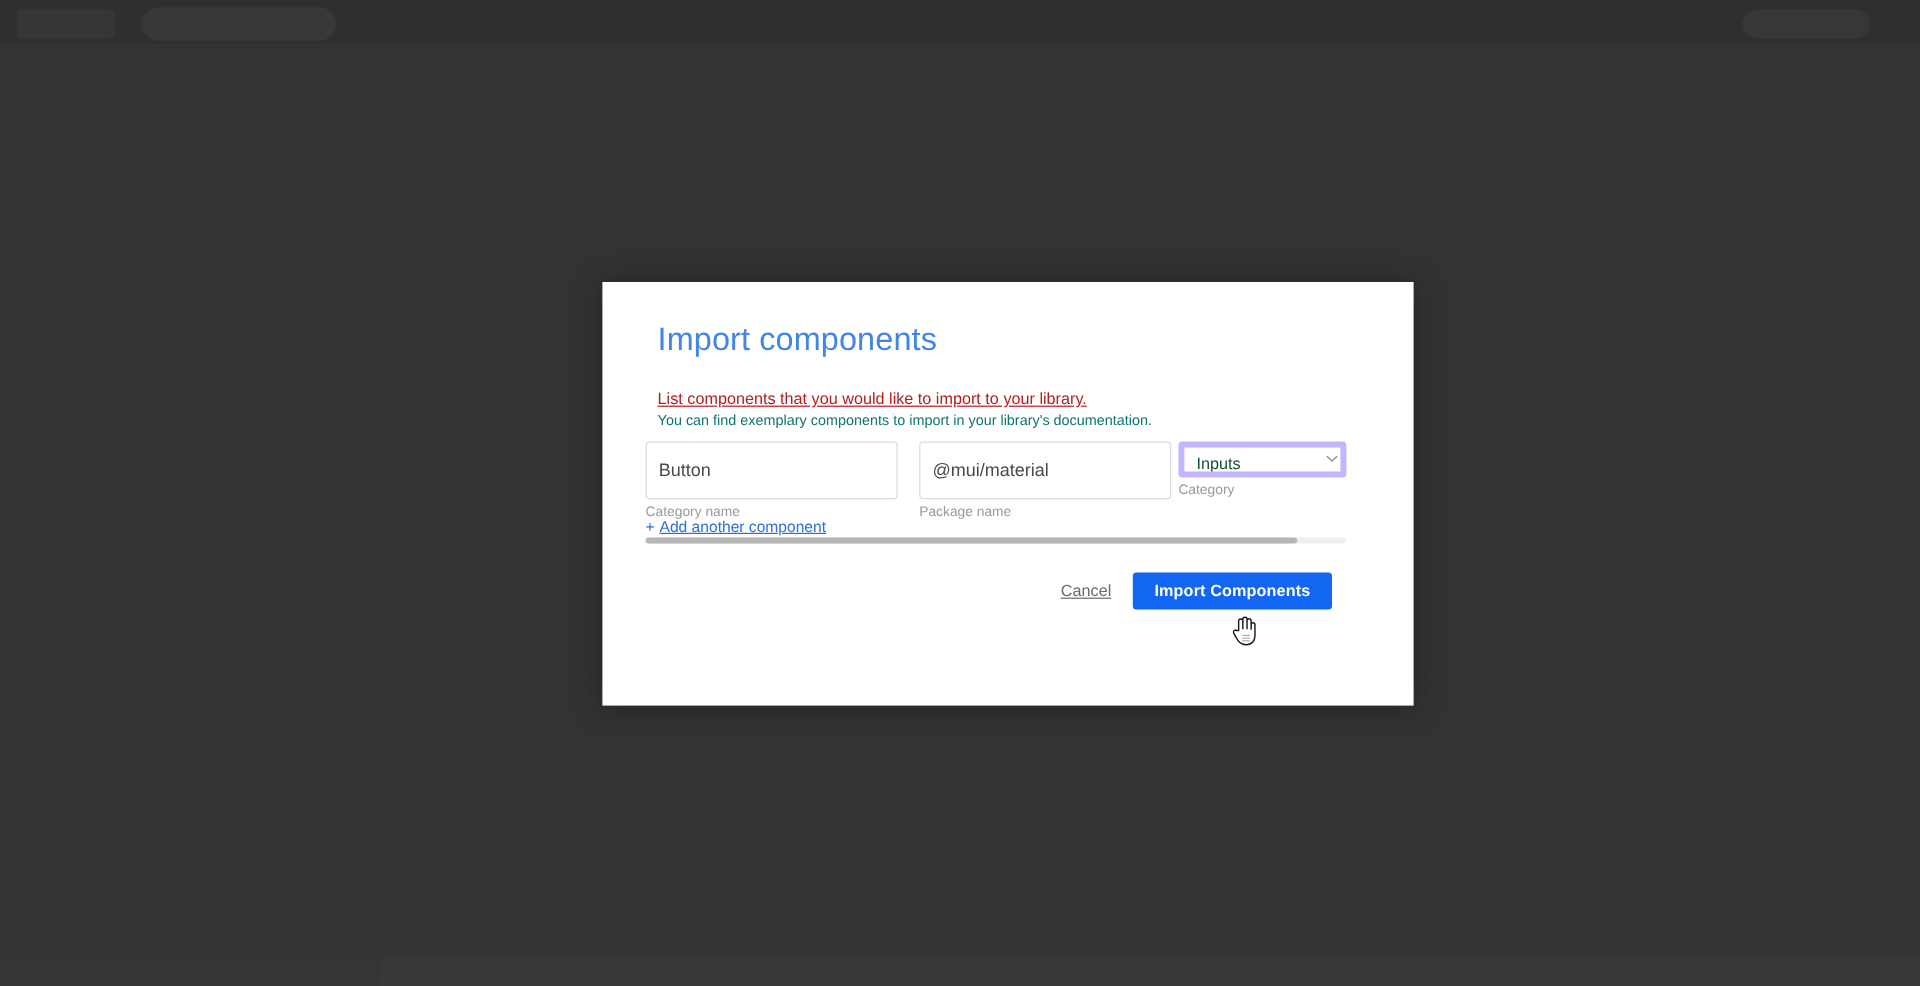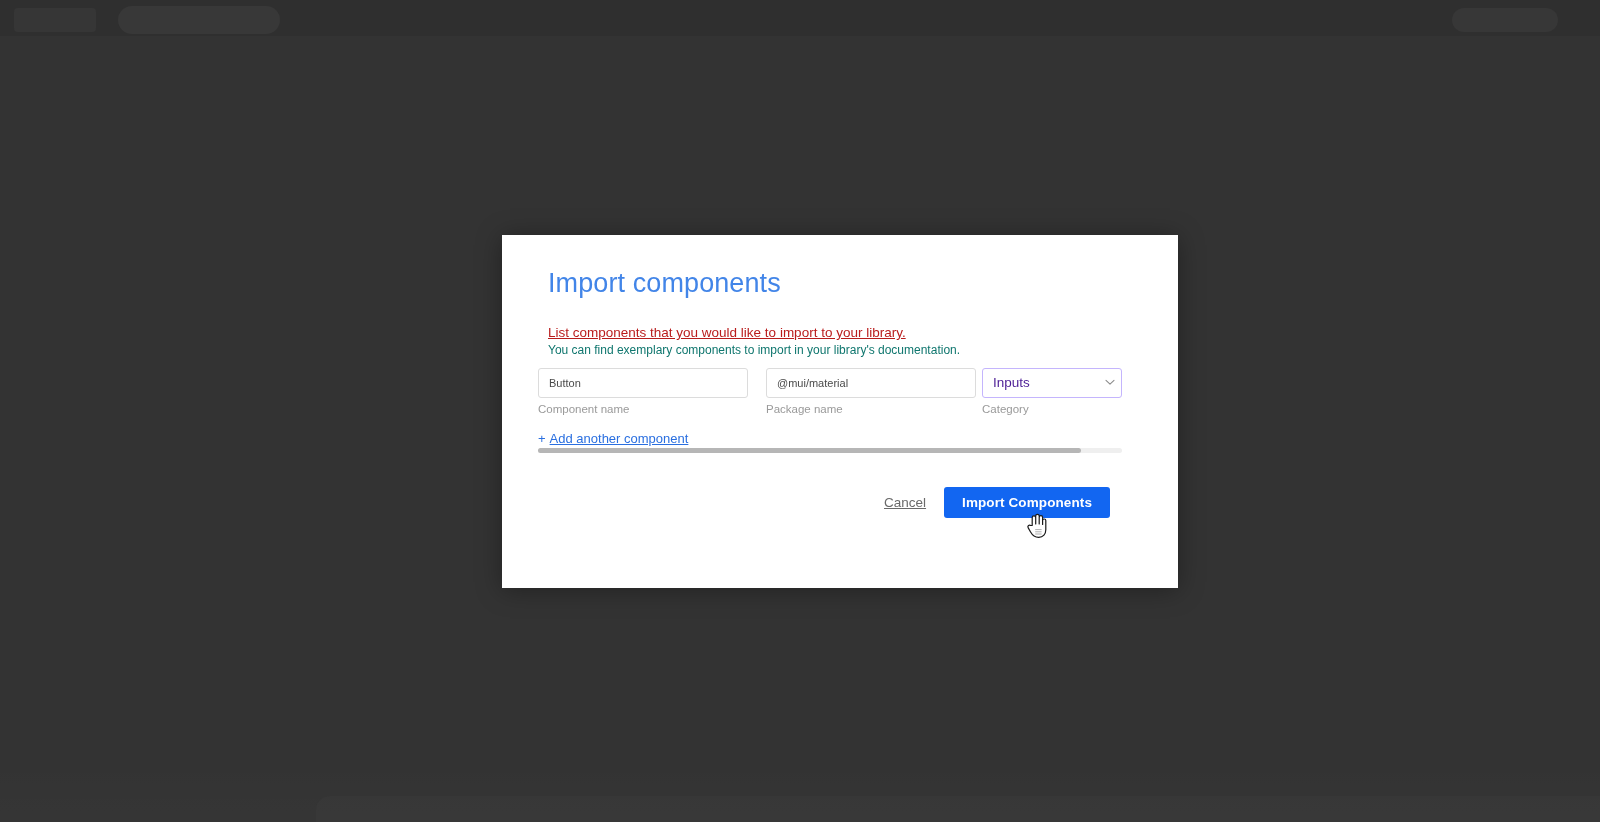--- a/index.html
+++ b/index.html
@@ -108,45 +108,45 @@
   }
   .field-group { position: absolute; top: 0; }
   #group-component-name { left: 0px;   width: 210px; }
   #group-package-name   { left: 228px; width: 210px; }
   #group-category       { left: 444px; width: 140px; }
 
   .text-input {
     display: block;
     box-sizing: border-box;
     width: 100%;
-    height: 30px;
+    height: 48px;
     padding: 0 10px;
     border: 1px solid #dcdcdc;
     border-radius: 3px;
     background: #ffffff;
     font-family: "Liberation Sans", sans-serif;
-    font-size: 11px;
+    font-size: 15px;
     color: #4a4a4a;
     outline: none;
   }
   .text-input::placeholder { color: #b4b4b4; }
 
   .select-wrap { position: relative; }
   .select-input {
     display: block;
     box-sizing: border-box;
     width: 100%;
     height: 30px;
     padding: 0 24px 0 10px;
-    border: 1px solid #c4b5fd;
+    border: 5px solid #c4b5fd;
     border-radius: 3px;
     background: #ffffff;
     font-family: "Liberation Sans", sans-serif;
     font-size: 13.5px;
-    color: #4c1d95;
+    color: #14532d;
     line-height: 28px;
     white-space: nowrap;
     overflow: hidden;
     cursor: pointer;
   }
   #chevron-down-icon {
     position: absolute;
     right: 7px;
     top: 11px;
     width: 10px;
@@ -197,21 +197,21 @@
     height: 5px;
     background: #b6b6b6;
     border-radius: 3px;
     cursor: pointer;
   }
 
   
   #modal-actions {
     position: absolute;
     right: 68px;
-    top: 252px;
+    top: 242px;
     display: flex;
     gap: 18px;
   }
   #cancel-button {
     font-size: 13.5px;
     color: #6a6a6a;
     text-decoration: underline;
     background: none;
     border: none;
     padding: 0;
@@ -260,21 +260,21 @@
 
   <div id="modal-title">Import components</div>
 
   <div id="desc-primary">List components that you would like to import to your library.</div>
   <div id="desc-secondary">You can find exemplary components to import in your library's documentation.</div>
 
   <div id="component-row">
 
     <div class="field-group" id="group-component-name">
       <input class="text-input" id="component-name-input" type="text" value="Button" style="">
-      <div class="field-helper">Component name</div>
+      <div class="field-helper">Category name</div>
     </div>
 
     <div class="field-group" id="group-package-name">
       <input class="text-input" id="package-name-input" type="text" value="@mui/material" style="">
       <div class="field-helper">Package name</div>
     </div>
 
     <div class="field-group" id="group-category">
       <div class="select-wrap">
         <div class="select-input">Inputs</div>

